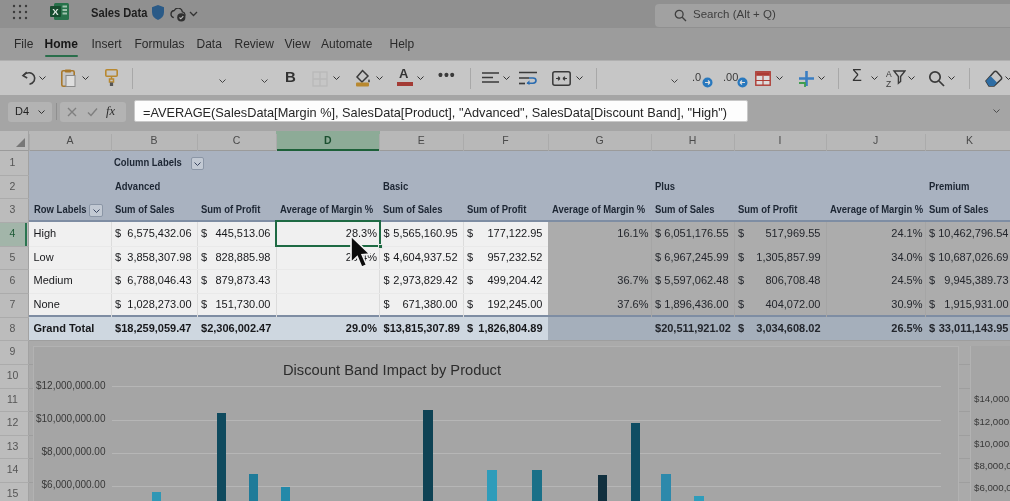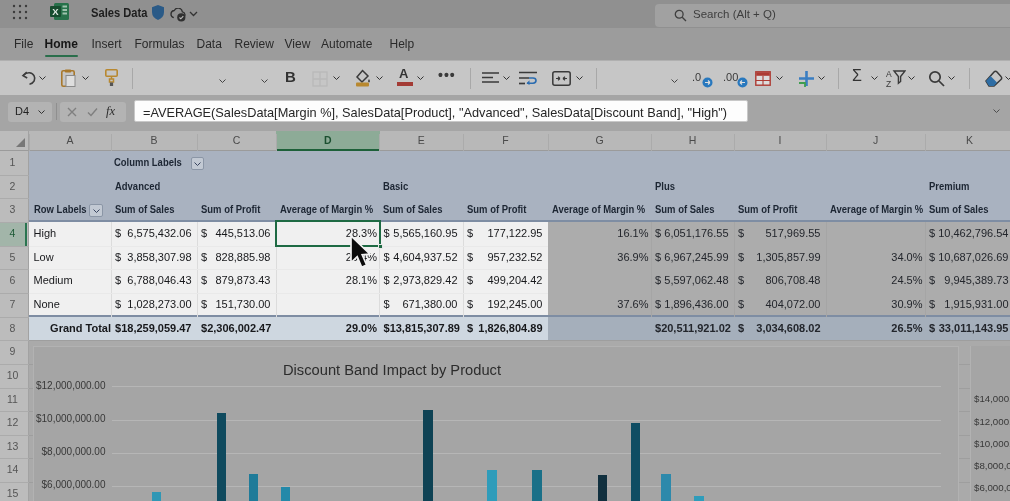--- a/index.html
+++ b/index.html
@@ -402,20 +402,21 @@
     </div>
 <div class="pc d" style="left:548px;top:221.9px;width:103px;">16.1%</div>
 <div class="cc d" style="left:651px;top:221.9px;width:83px;">
       <span>$</span>
       <span>6,051,176.55</span>
     </div>
 <div class="cc d" style="left:734px;top:221.9px;width:92px;">
       <span>$</span>
       <span>517,969.55</span>
     </div>
+<div class="pc d" style="left:826px;top:221.9px;width:99px;">24.1%</div>
 <div class="cc d" style="left:925px;top:221.9px;width:89px;">
       <span>$</span>
       <span>10,462,796.54</span>
     </div>
 <div class="lc b" style="left:33.5px;top:245.6px;width:77.5px;">Low</div>
 <div class="cc b" style="left:111px;top:245.6px;width:86px;">
       <span>$</span>
       <span>3,858,307.98</span>
     </div>
 <div class="cc b" style="left:197px;top:245.6px;width:79px;">
@@ -424,21 +425,20 @@
     </div>
 <div class="pc b" style="left:276px;top:245.6px;width:103.5px;">29.4%</div>
 <div class="cc b" style="left:379.5px;top:245.6px;width:83.5px;">
       <span>$</span>
       <span>4,604,937.52</span>
     </div>
 <div class="cc b" style="left:463px;top:245.6px;width:85px;">
       <span>$</span>
       <span>957,232.52</span>
     </div>
-<div class="pc d" style="left:548px;top:245.6px;width:103px;">36.9%</div>
 <div class="cc d" style="left:651px;top:245.6px;width:83px;">
       <span>$</span>
       <span>6,967,245.99</span>
     </div>
 <div class="cc d" style="left:734px;top:245.6px;width:92px;">
       <span>$</span>
       <span>1,305,857.99</span>
     </div>
 <div class="pc d" style="left:826px;top:245.6px;width:99px;">34.0%</div>
 <div class="cc d" style="left:925px;top:245.6px;width:89px;">
@@ -447,29 +447,29 @@
     </div>
 <div class="lc b" style="left:33.5px;top:269.2px;width:77.5px;">Medium</div>
 <div class="cc b" style="left:111px;top:269.2px;width:86px;">
       <span>$</span>
       <span>6,788,046.43</span>
     </div>
 <div class="cc b" style="left:197px;top:269.2px;width:79px;">
       <span>$</span>
       <span>879,873.43</span>
     </div>
-<div class="pc b" style="left:276px;top:269.2px;width:103.5px;">28.1%</div>
 <div class="cc b" style="left:379.5px;top:269.2px;width:83.5px;">
       <span>$</span>
       <span>2,973,829.42</span>
     </div>
 <div class="cc b" style="left:463px;top:269.2px;width:85px;">
       <span>$</span>
       <span>499,204.42</span>
     </div>
+<div class="pc d" style="left:548px;top:269.2px;width:103px;">36.7%</div>
 <div class="cc d" style="left:651px;top:269.2px;width:83px;">
       <span>$</span>
       <span>5,597,062.48</span>
     </div>
 <div class="cc d" style="left:734px;top:269.2px;width:92px;">
       <span>$</span>
       <span>806,708.48</span>
     </div>
 <div class="pc d" style="left:826px;top:269.2px;width:99px;">24.5%</div>
 <div class="cc d" style="left:925px;top:269.2px;width:89px;">
@@ -500,21 +500,21 @@
     </div>
 <div class="cc d" style="left:734px;top:292.9px;width:92px;">
       <span>$</span>
       <span>404,072.00</span>
     </div>
 <div class="pc d" style="left:826px;top:292.9px;width:99px;">30.9%</div>
 <div class="cc d" style="left:925px;top:292.9px;width:89px;">
       <span>$</span>
       <span>1,915,931.00</span>
     </div>
-<div class="lc b" style="left:33.5px;top:316.5px;width:77.5px;font-weight:700;text-align:right;">Grand Total</div>
+<div class="lc b" style="left:33.5px;top:316.5px;width:77.5px;font-weight:700;">Grand Total</div>
 <div class="cc b" style="left:111px;top:316.5px;width:86px;font-weight:700;">
       <span>$</span>
       <span>18,259,059.47</span>
     </div>
 <div class="cc b" style="left:197px;top:316.5px;width:79px;font-weight:700;">
       <span>$</span>
       <span>2,306,002.47</span>
     </div>
 <div class="pc b" style="left:276px;top:316.5px;width:103.5px;font-weight:700;">29.0%</div>
 <div class="cc b" style="left:379.5px;top:316.5px;width:83.5px;font-weight:700;">

